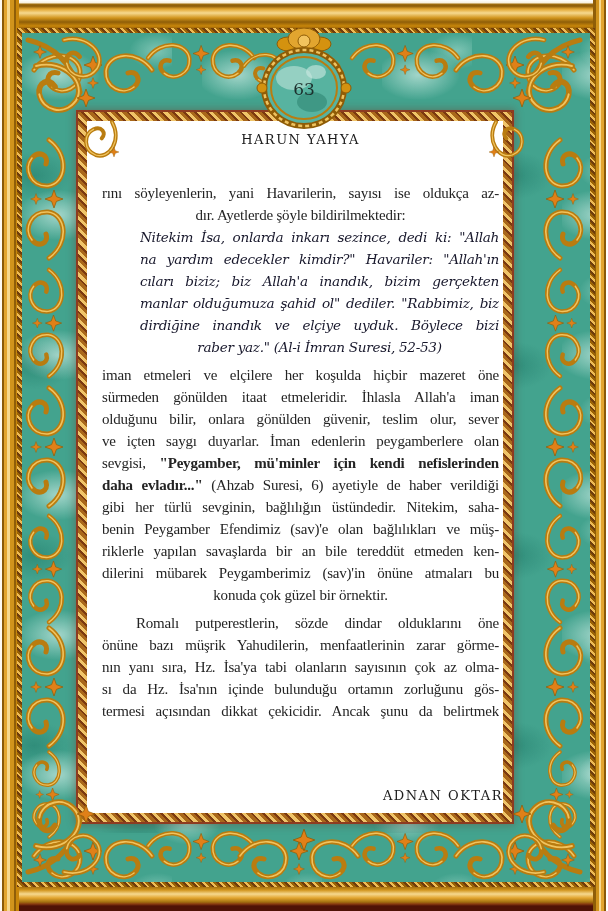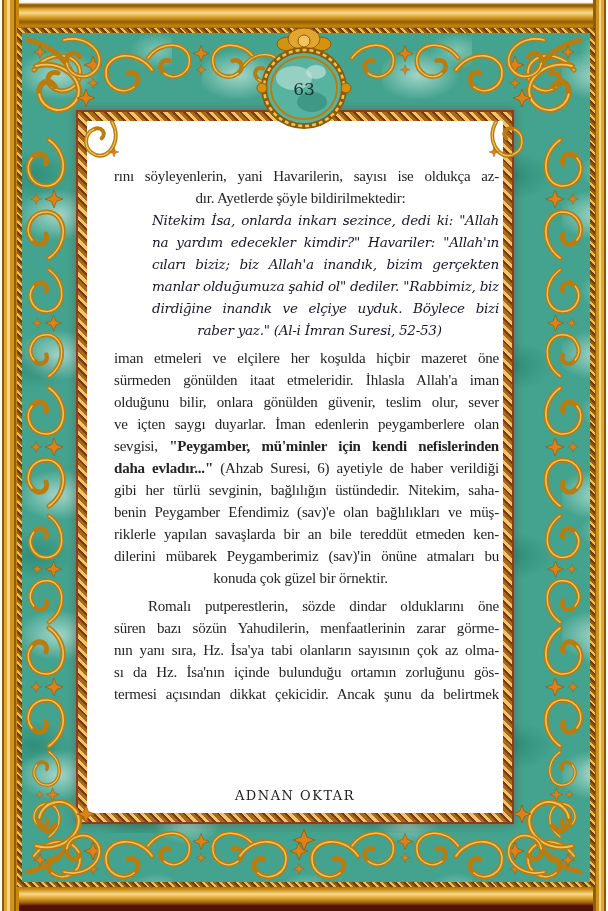--- a/index.html
+++ b/index.html
@@ -32,26 +32,26 @@
 
   
   .content-box{position:absolute;z-index:3;left:78px;top:112px;right:96px;bottom:89px;
     background:#ffffff;border:9px solid transparent;
     border-image:repeating-linear-gradient(45deg,#7c3a10 0 2px,#f0c468 2px 5px,#a9671a 5px 8px) 9;
     box-shadow:0 0 0 2px #8e3b20,0 0 8px 3px rgba(120,40,25,.35);}
   .text-area{position:absolute;inset:0;padding:10px 4px 0 15px;}
 
   .running-header{text-align:center;font-family:"DejaVu Serif",serif;font-size:13px;
     letter-spacing:1.5px;color:#1c1c1c;line-height:17px;}
-  .running-footer{position:absolute;left:0;right:0;bottom:10px;text-align:center;
+  .running-footer{position:absolute;left:0;right:0;bottom:10px;text-align:right;
     font-family:"DejaVu Serif",serif;font-size:13px;letter-spacing:1.5px;color:#1c1c1c;}
 
   .text-block{margin-top:34px;font-size:15px;color:#242424;letter-spacing:-0.2px;}
   .line{height:22px;line-height:22px;overflow:hidden;text-align:center;}
-  .line.just{text-align:justify;text-align-last:justify;margin-left:12px;}
+  .line.just{text-align:justify;text-align-last:justify;}
   .line.indent{text-indent:34px;}
   .bold{font-weight:bold;}
   .para.quote{margin-left:38px;margin-bottom:6px;font-family:"DejaVu Serif",serif;
     font-style:italic;font-size:13.6px;color:#17172b;letter-spacing:-0.3px;}
   .para.body + .para.body{margin-top:6px;}
 
   
   .ornaments{position:absolute;z-index:4;left:0;top:0;pointer-events:none;}
   .medallion{position:absolute;z-index:5;left:250px;top:28px;width:108px;height:104px;}
   .medallion svg{display:block;}
@@ -63,20 +63,21 @@
 
   <div class="gs gs-top"></div>
   <div class="gs gs-bottom"></div>
   <div class="gs gs-left"></div>
   <div class="gs gs-right"></div>
 
   <div class="band"></div>
 
   <div class="content-box">
     <div class="text-area">
+      <div class="running-header">HARUN YAHYA</div>
       <div class="text-block" id="text-block">
           <div class="para body">
             <div class="line just"><span>rını söyleyenlerin, yani Havarilerin, sayısı ise oldukça az-</span></div>
             <div class="line"><span>dır. Ayetlerde şöyle bildirilmektedir:</span></div>
           </div>
           <div class="para quote">
             <div class="line just"><span>Nitekim İsa, onlarda inkarı sezince, dedi ki: "Allah için ba-</span></div>
             <div class="line just"><span>na yardım edecekler kimdir?" Havariler: "Allah'ın yardım-</span></div>
             <div class="line just"><span>cıları biziz; biz Allah'a inandık, bizim gerçekten Müslü-</span></div>
             <div class="line just"><span>manlar olduğumuza şahid ol" dediler. "Rabbimiz, biz in-</span></div>
@@ -91,21 +92,21 @@
             <div class="line just"><span>sevgisi, </span><span class="bold">"Peygamber, mü'minler için kendi nefislerinden</span></div>
             <div class="line just"><span class="bold">daha evladır..."</span><span> (Ahzab Suresi, 6) ayetiyle de haber verildiği</span></div>
             <div class="line just"><span>gibi her türlü sevginin, bağlılığın üstündedir. Nitekim, saha-</span></div>
             <div class="line just"><span>benin Peygamber Efendimiz (sav)'e olan bağlılıkları ve müş-</span></div>
             <div class="line just"><span>riklerle yapılan savaşlarda bir an bile tereddüt etmeden ken-</span></div>
             <div class="line just"><span>dilerini mübarek Peygamberimiz (sav)'in önüne atmaları bu</span></div>
             <div class="line"><span>konuda çok güzel bir örnektir.</span></div>
           </div>
           <div class="para body">
             <div class="line just indent"><span>Romalı putperestlerin, sözde dindar olduklarını öne</span></div>
-            <div class="line just"><span>süren bazı sözün Yahudilerin, menfaatlerinin zarar görme-</span></div>
+            <div class="line just"><span>önüne bazı müşrik Yahudilerin, menfaatlerinin zarar görme-</span></div>
             <div class="line just"><span>nın yanı sıra, Hz. İsa'ya tabi olanların sayısının çok az olma-</span></div>
             <div class="line just"><span>sı da Hz. İsa'nın içinde bulunduğu ortamın zorluğunu gös-</span></div>
             <div class="line just"><span>termesi açısından dikkat çekicidir. Ancak şunu da belirtmek</span></div>
           </div>
         </div>
       <div class="running-footer">ADNAN OKTAR</div>
     </div>
   </div>
 
   <svg class="ornaments" width="608" height="911" viewBox="0 0 608 911">

